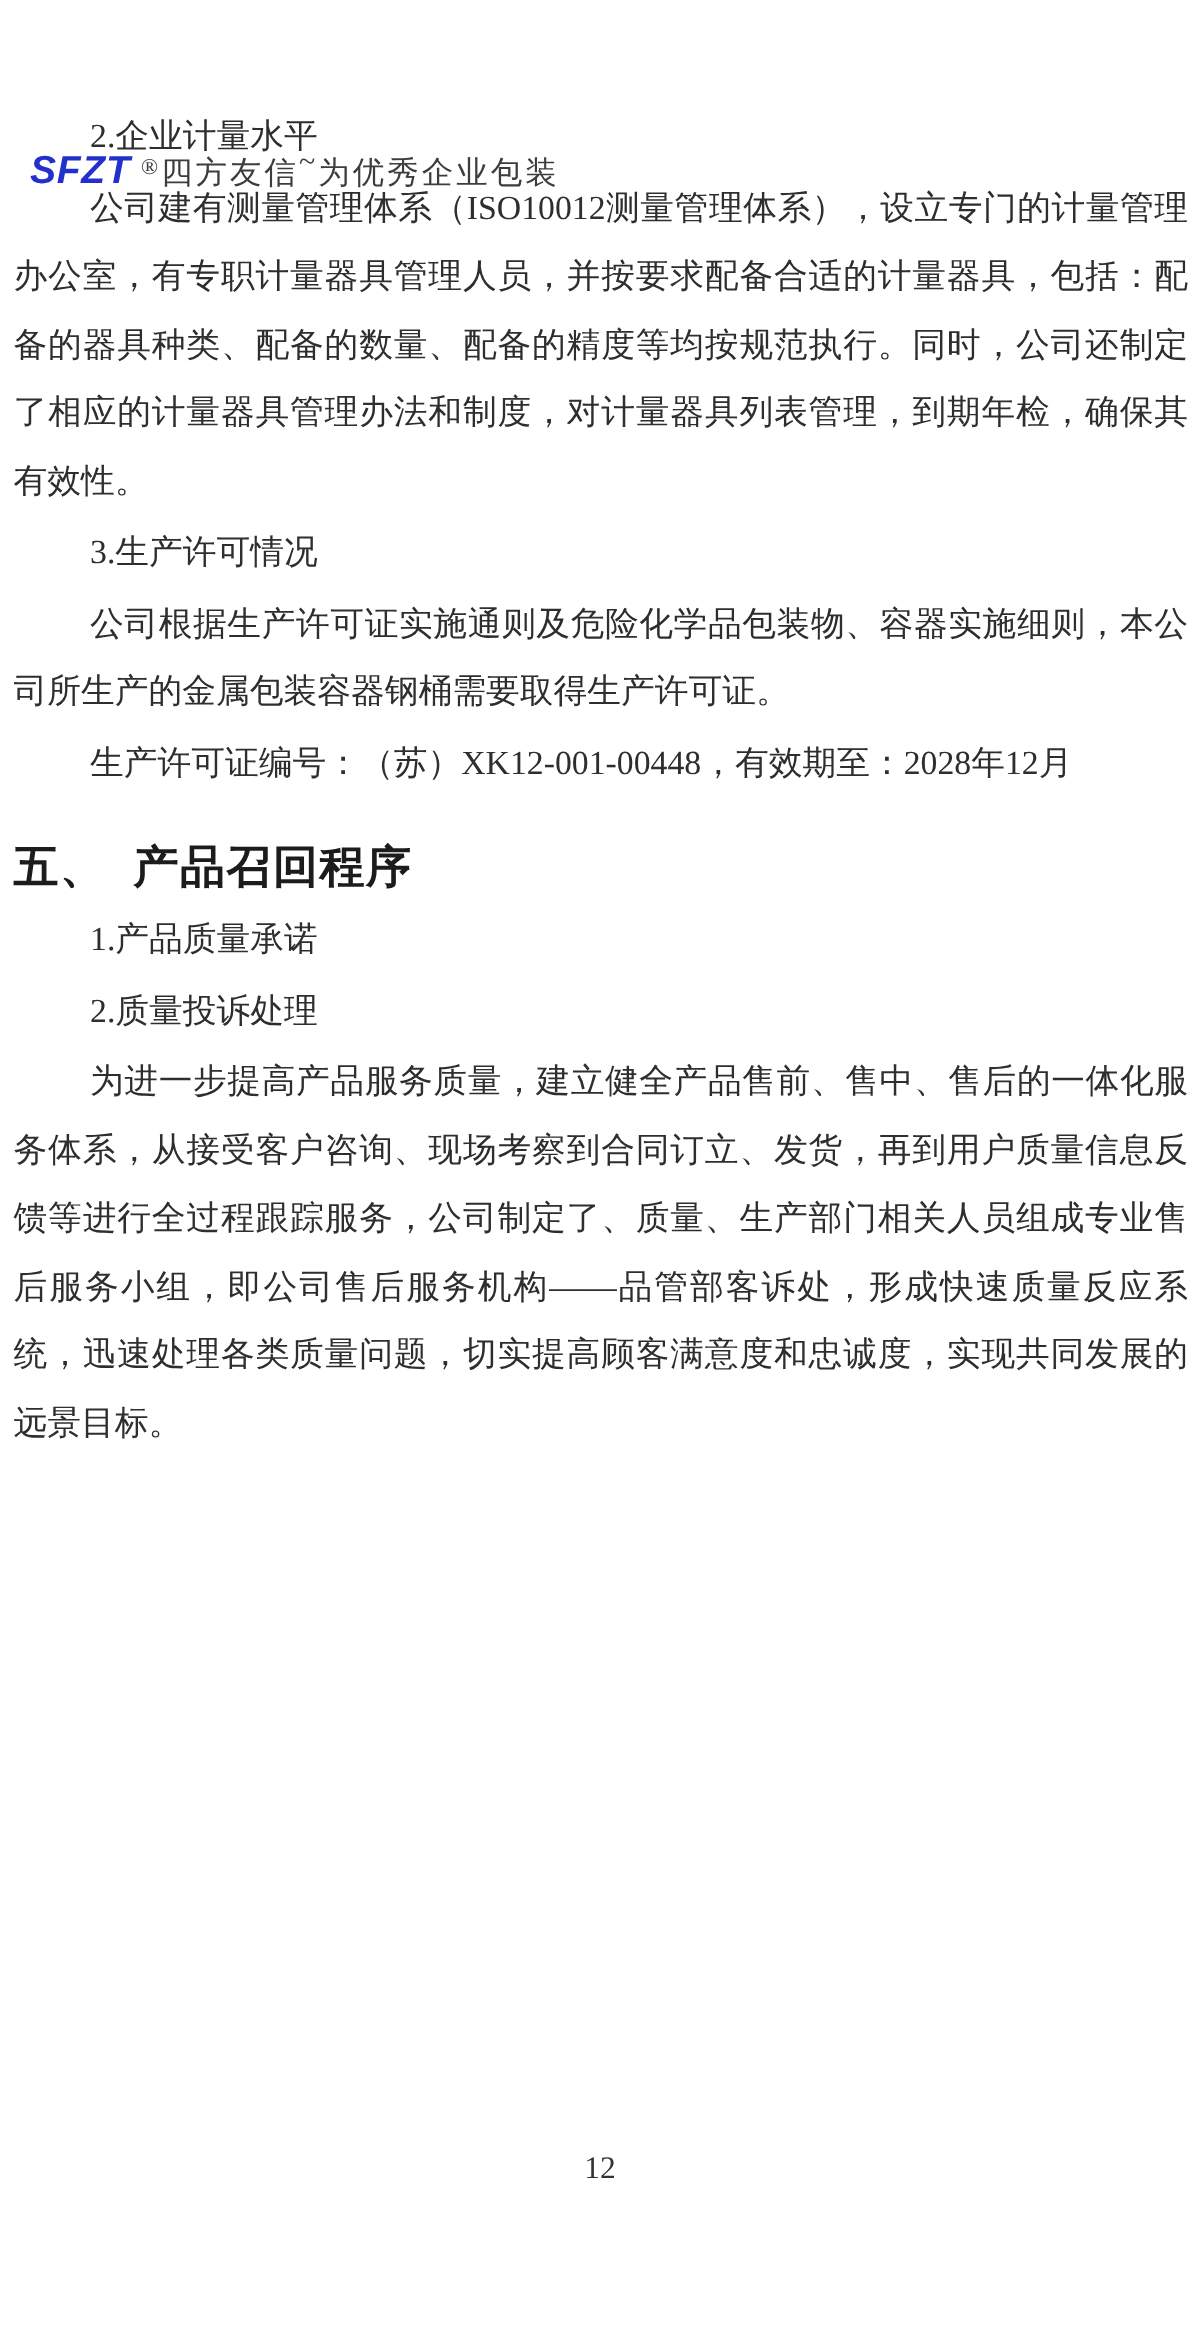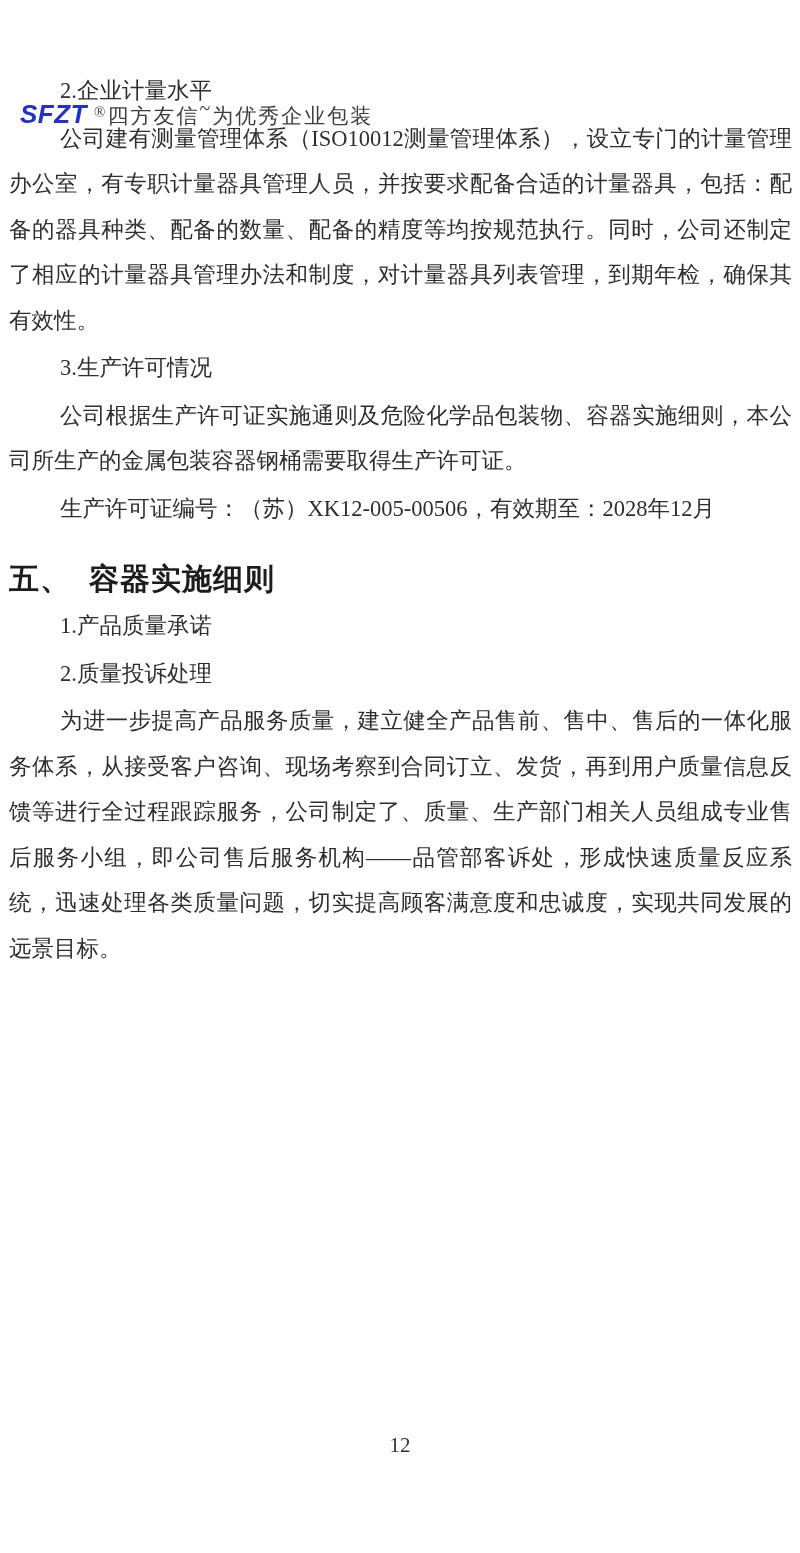--- a/index.html
+++ b/index.html
@@ -101,22 +101,22 @@
 
   <div class="brand-header">
     <span class="brand-logo">SFZT</span><span class="brand-reg">®</span><span class="brand-cn">四方友信</span><span class="brand-tilde">~</span><span class="brand-cn">为优秀企业包装</span>
   </div>
 
   <div class="content">
       <div class="subsection-heading">2.企业计量水平</div>
       <div class="body-paragraph">公司建有测量管理体系（ISO10012测量管理体系），设立专门的计量管理办公室，有专职计量器具管理人员，并按要求配备合适的计量器具，包括：配备的器具种类、配备的数量、配备的精度等均按规范执行。同时，公司还制定了相应的计量器具管理办法和制度，对计量器具列表管理，到期年检，确保其有效性。</div>
       <div class="subsection-heading">3.生产许可情况</div>
       <div class="body-paragraph">公司根据生产许可证实施通则及危险化学品包装物、容器实施细则，本公司所生产的金属包装容器钢桶需要取得生产许可证。</div>
-      <div class="body-paragraph">生产许可证编号：（苏）XK12-005-00506，有效期至：2028年12月</div>
-      <div class="section-heading"><span class="heading-number">五、</span><span>容器实施细则</span></div>
+      <div class="body-paragraph">生产许可证编号：（苏）XK12-001-00448，有效期至：2028年12月</div>
+      <div class="section-heading"><span class="heading-number">五、</span><span>产品召回程序</span></div>
       <div class="subsection-heading">1.产品质量承诺</div>
       <div class="subsection-heading">2.质量投诉处理</div>
       <div class="body-paragraph">为进一步提高产品服务质量，建立健全产品售前、售中、售后的一体化服务体系，从接受客户咨询、现场考察到合同订立、发货，再到用户质量信息反馈等进行全过程跟踪服务，公司制定了、质量、生产部门相关人员组成专业售后服务小组，即公司售后服务机构——品管部客诉处，形成快速质量反应系统，迅速处理各类质量问题，切实提高顾客满意度和忠诚度，实现共同发展的远景目标。</div>
     </div>
 
   <div class="page-footer">12</div>
 
 </div>
 
 </body></html>

